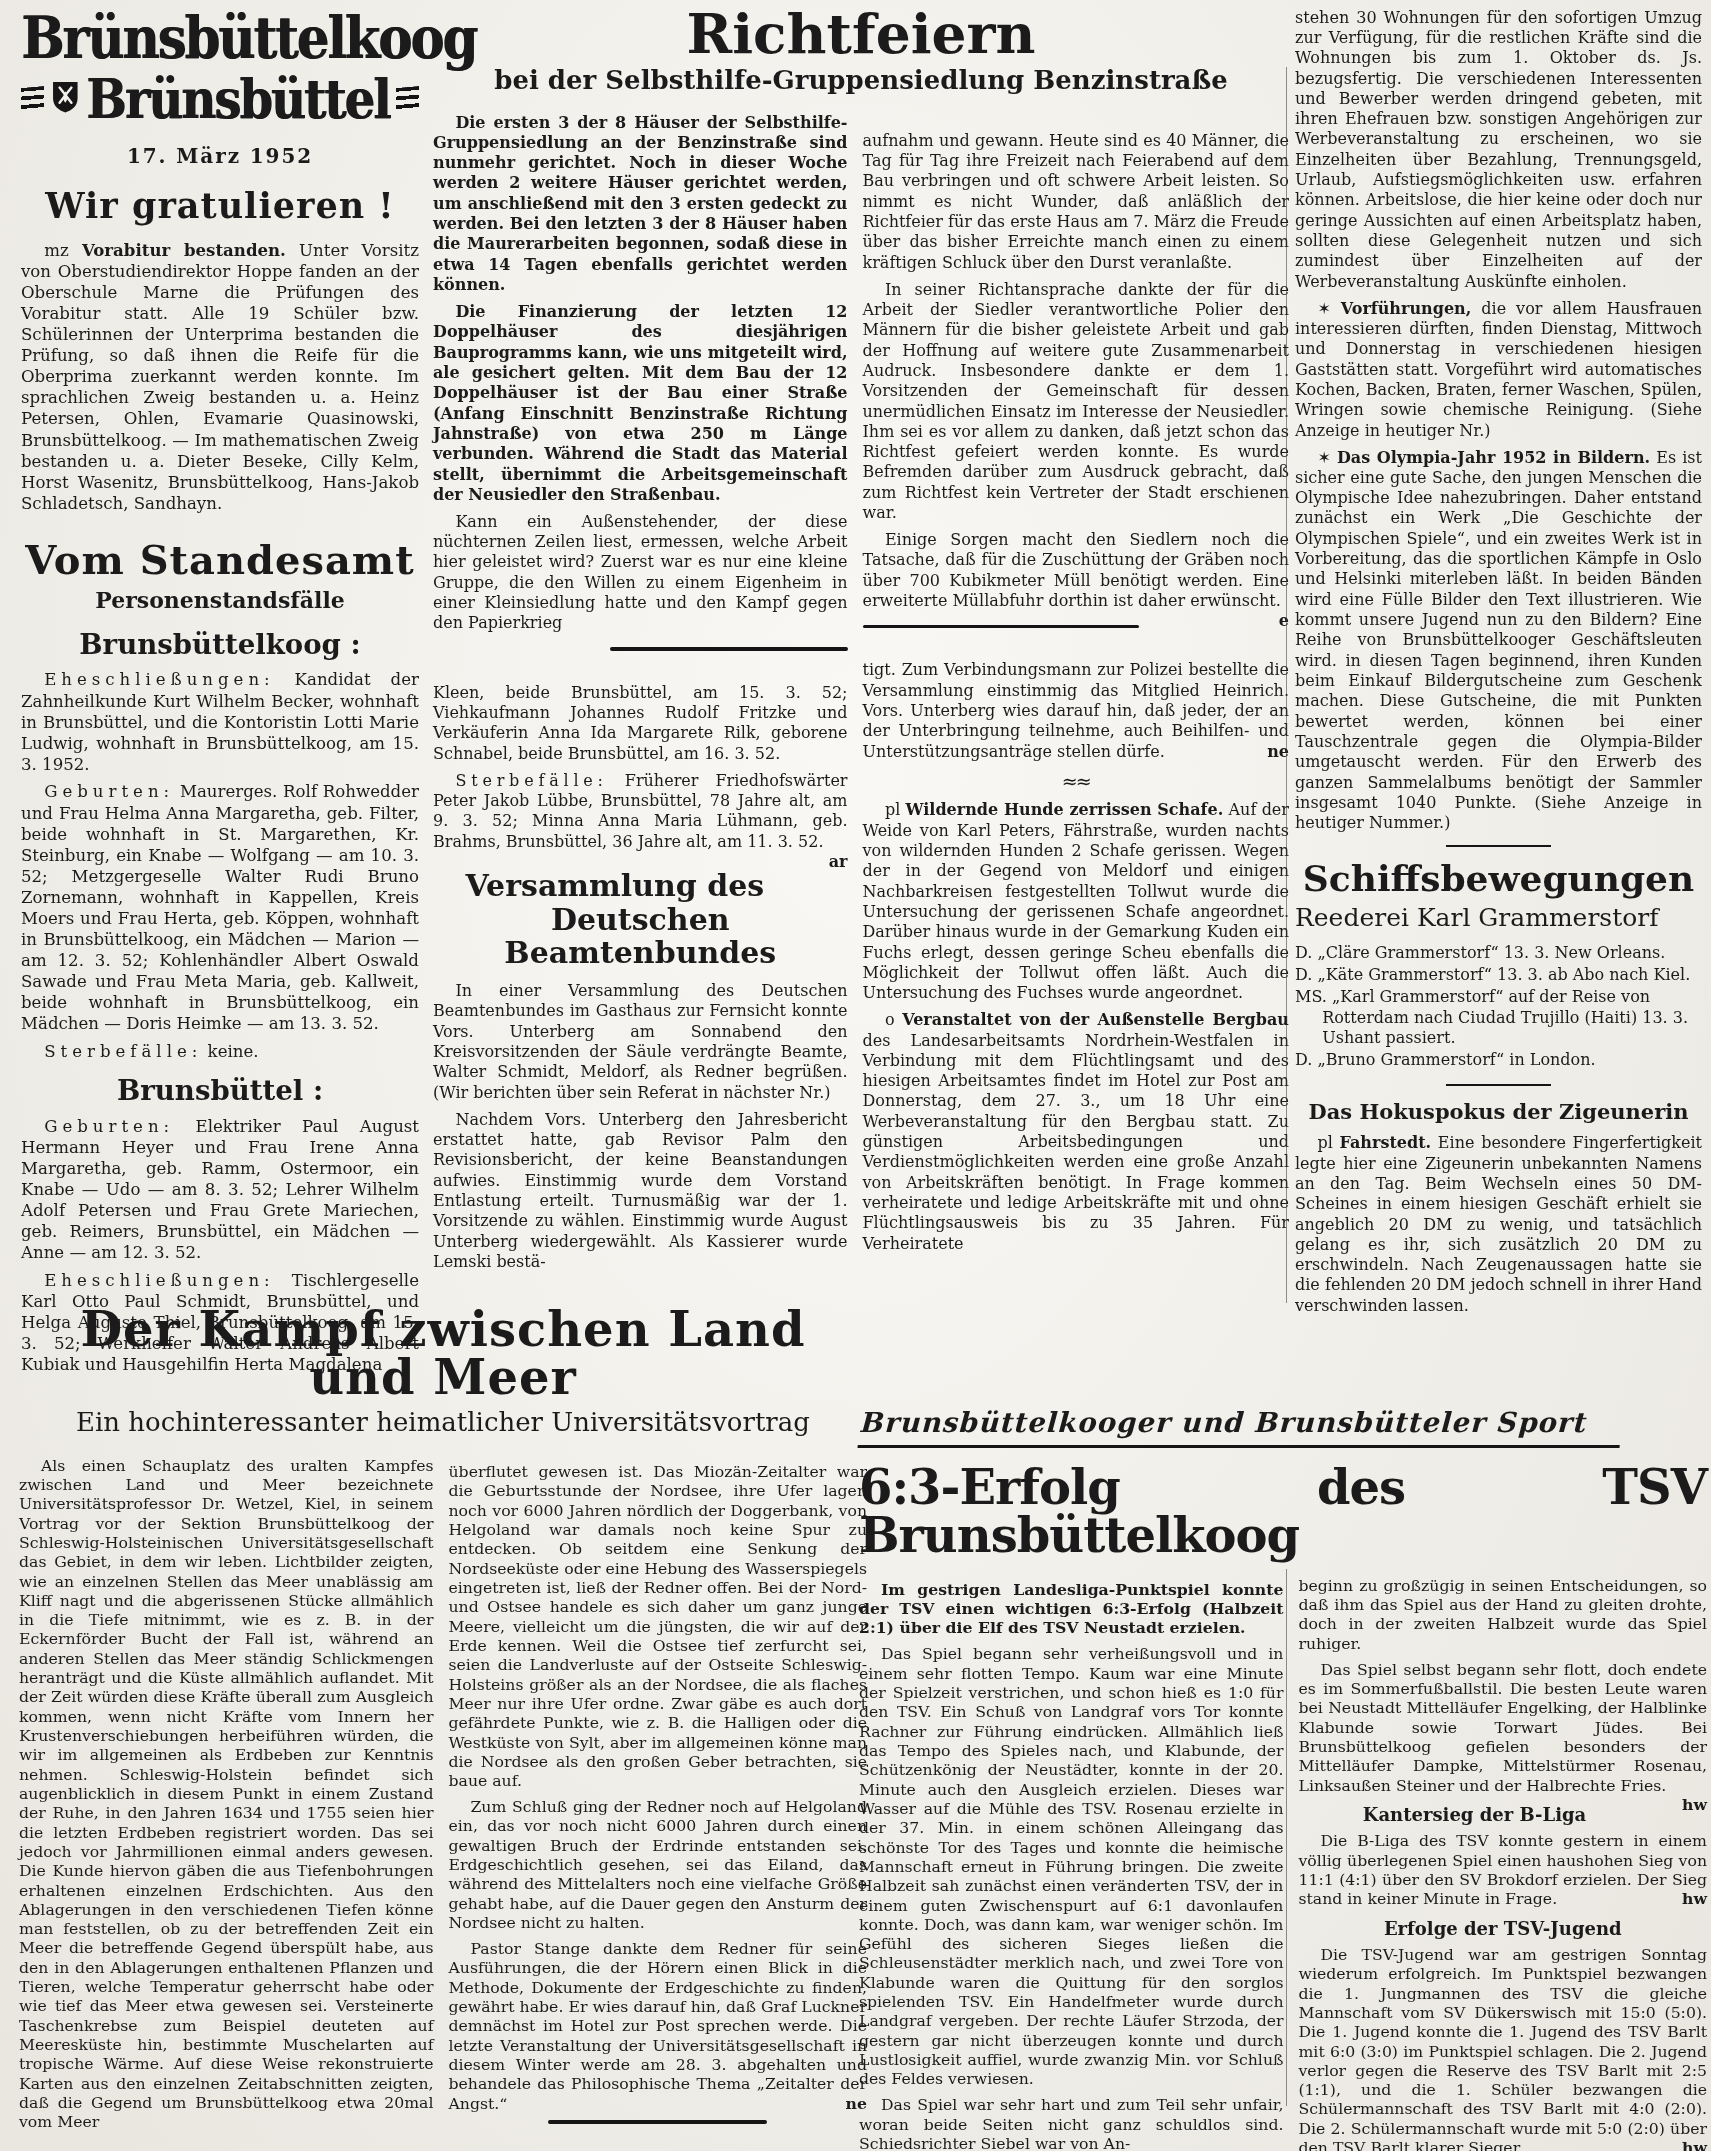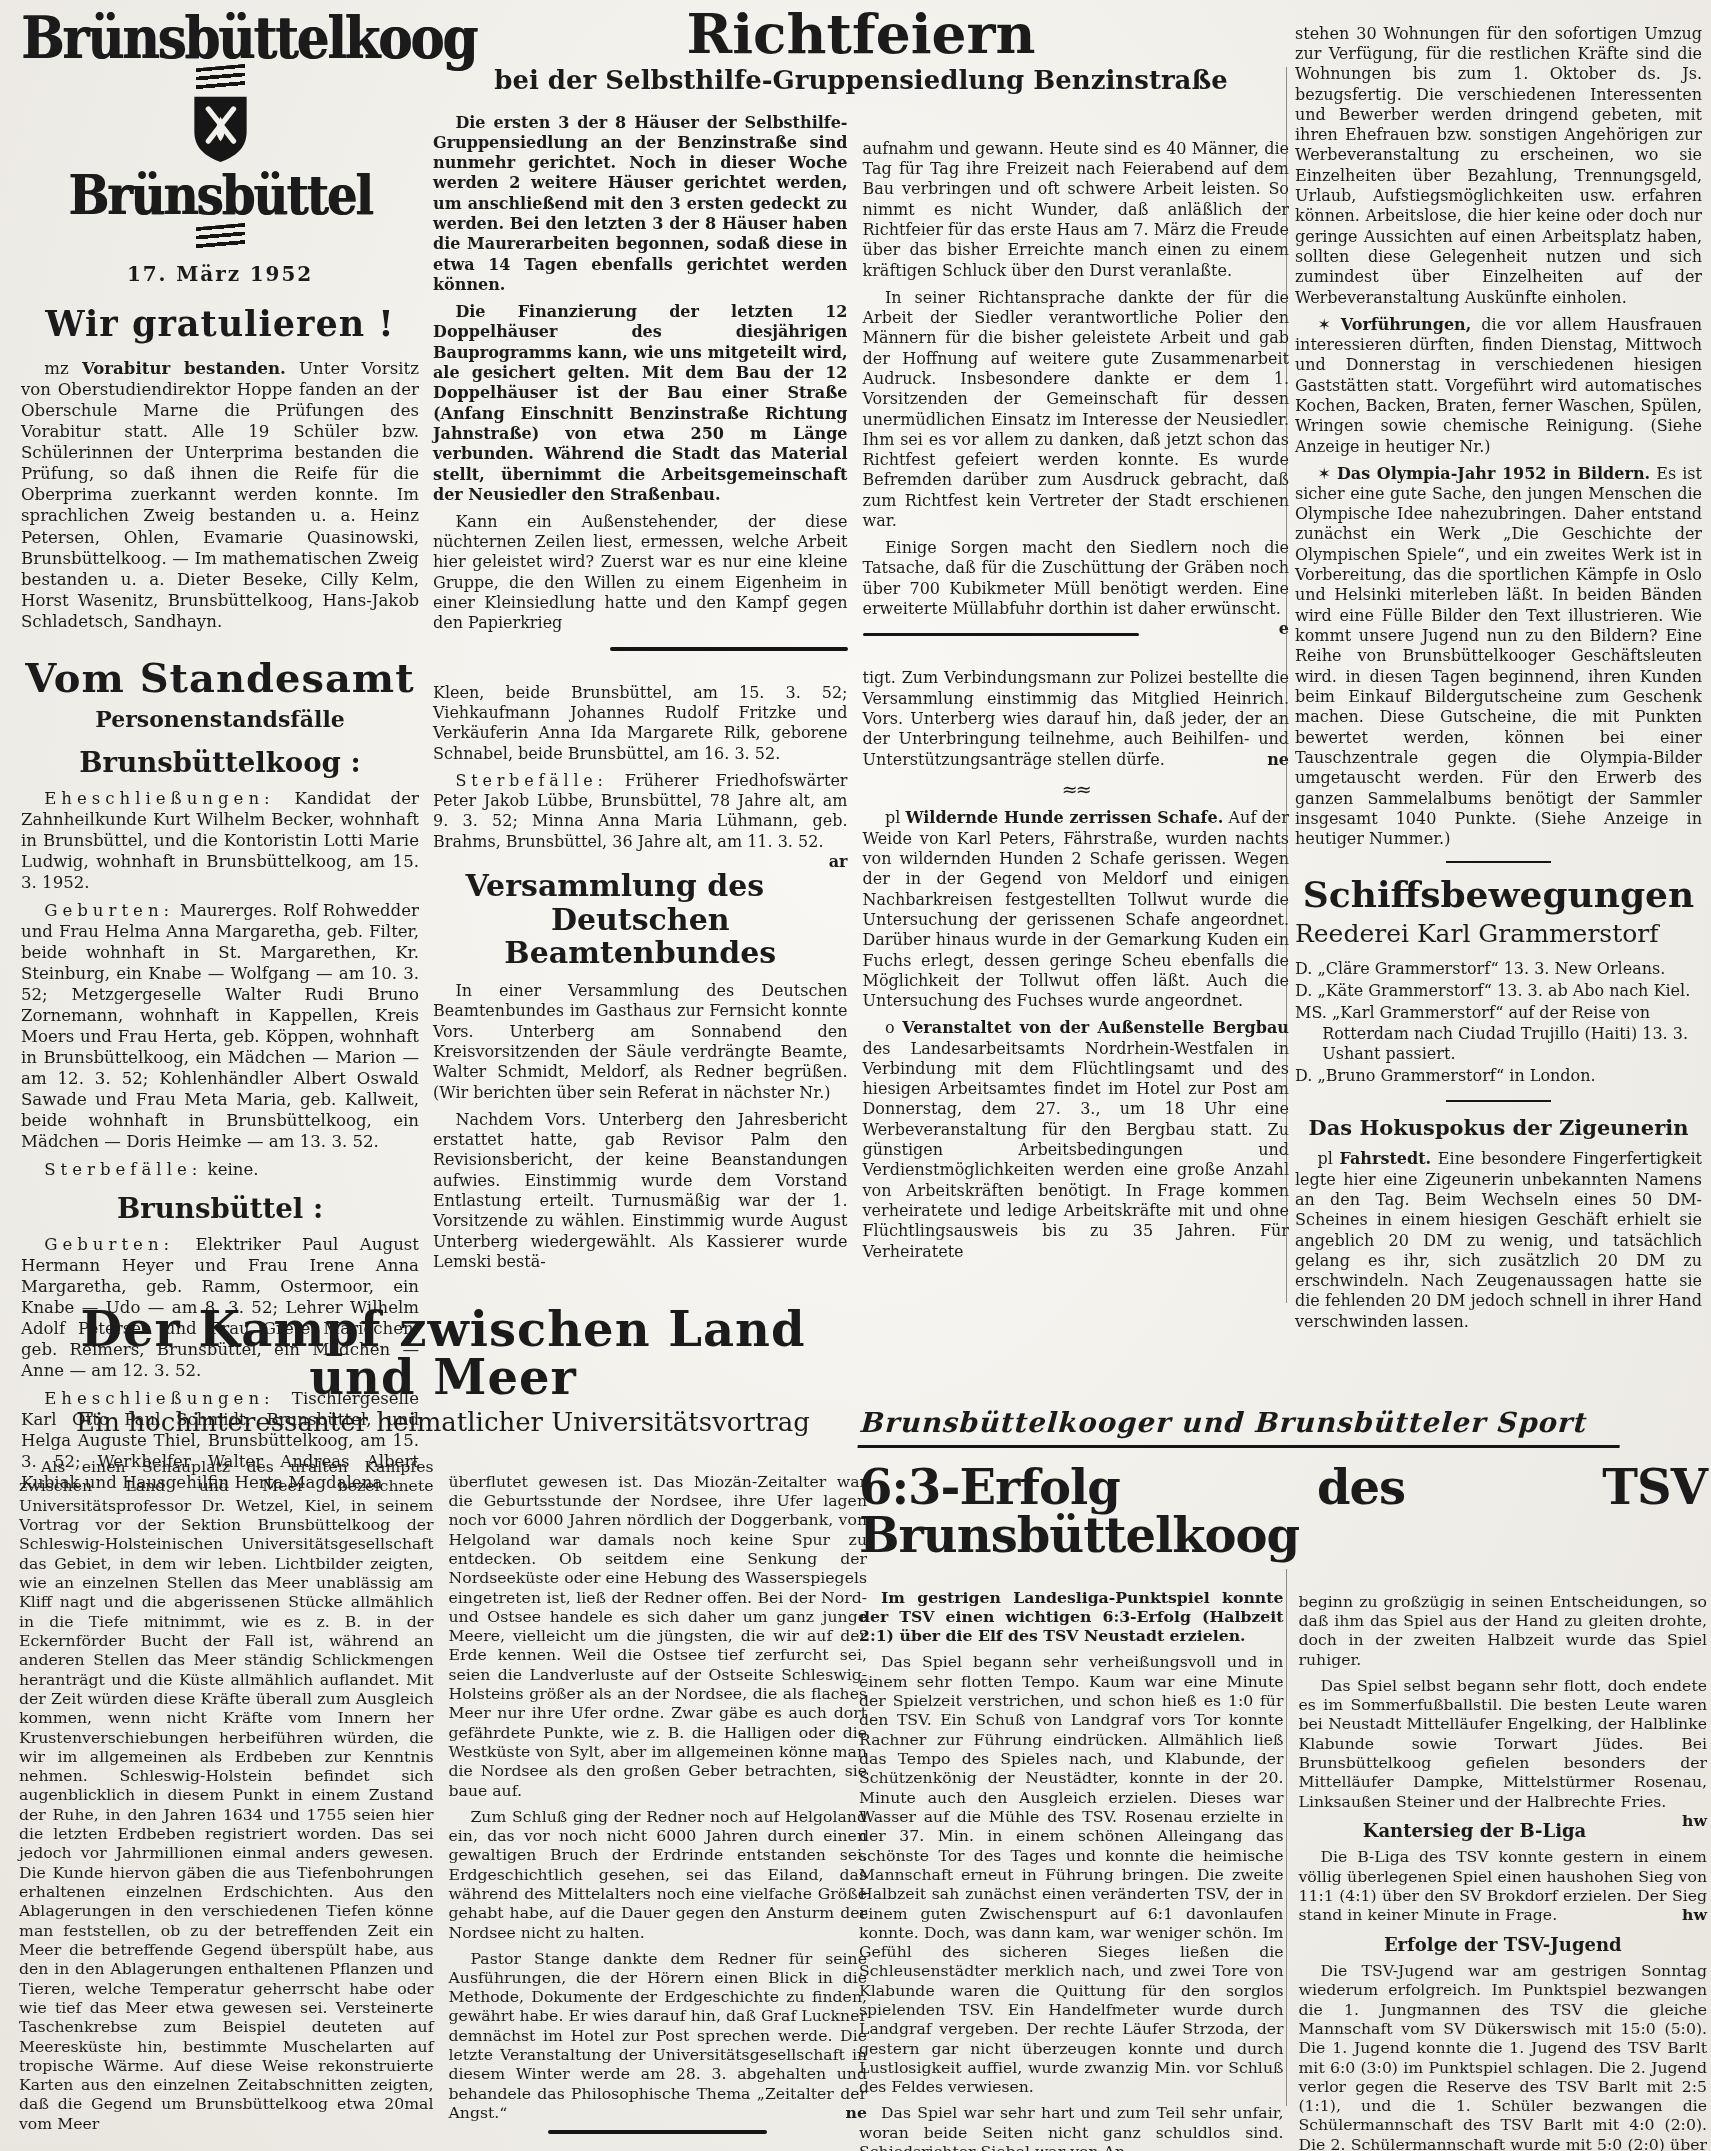--- a/index.html
+++ b/index.html
@@ -5,37 +5,37 @@
   html,body{margin:0;padding:0;background:#d8d5cc;}
   .page{
     position:relative; width:1712px; height:2151px; overflow:hidden;
     background: radial-gradient(ellipse at 50% 35%, rgba(255,255,255,.55), rgba(120,110,90,.07) 95%), #f2f0ea;
     color:#1b1b1b;
     font-family:"DejaVu Serif","Liberation Serif",serif;
     font-size:16px; line-height:1.27;
   }
   .col{position:absolute; text-align:justify;}
   p{margin:0 0 6.7px 0; text-indent:1.4em;}
-  p.noind{text-indent:0;margin-top:16px;}
+  p.noind{text-indent:0;}
   p.boldpar{font-weight:bold;}
   .sig{float:right; font-weight:bold; margin-left:9.5px;}
   .spaced{letter-spacing:.30em;}
   .lead{font-weight:bold;}
   .pfx{font-weight:normal;}
   .star{font-family:"DejaVu Sans","Liberation Sans",sans-serif;}
   .rule{height:3.8px; background:#151515; border-radius:1.9px;}
   .rule-thin{height:1.9px; background:#151515;}
   .vrule{position:absolute; width:1px; background:rgba(60,55,48,.55);}
   .dinkus{text-align:center; font-family:"DejaVu Sans",sans-serif; font-size:19px; letter-spacing:-1.9px; margin:1.9px 0 7.6px;}
 
   
   .masthead{text-align:center; margin-bottom:5.7px;}
   .fraktur{font-weight:bold; letter-spacing:-1.9px; transform:scaleY(1.12); text-shadow:0.9px 0 0 currentColor;}
   .m-title1{font-size:51px; line-height:1; margin:5.7px 0 1.9px;}
-  .m-row{display:flex; align-items:center; justify-content:center; gap:6.7px; margin-top:1.9px;flex-direction:column;}
+  .m-row{display:flex; align-items:center; justify-content:center; gap:6.7px; margin-top:1.9px;}
   .m-title2{font-size:48px; line-height:1;}
   .flourish{width:49px; height:25px; background:repeating-linear-gradient(#141414 0 3.8px, transparent 3.8px 8.6px); transform:skewY(-5deg);}
   .crest{width:61px; height:70px; margin-top:-3.8px;}
   .m-date{font-size:20px; font-weight:bold; letter-spacing:1.9px; text-align:center; margin:11.4px 0 1.9px;}
 
   
   .h-grat{font-size:35px; font-weight:bold; text-align:center; margin:15px 0 11.4px; letter-spacing:1px;}
   .h-standesamt{font-size:40px; font-weight:bold; text-align:center; margin:21px 0 1.9px; letter-spacing:1px;}
   .sub-personen{font-size:22px; font-weight:bold; text-align:center; margin:0 0 9.5px;}
   .place-head{font-size:27.6px; font-weight:bold; text-align:center; margin:11.4px 0 7.6px;}

